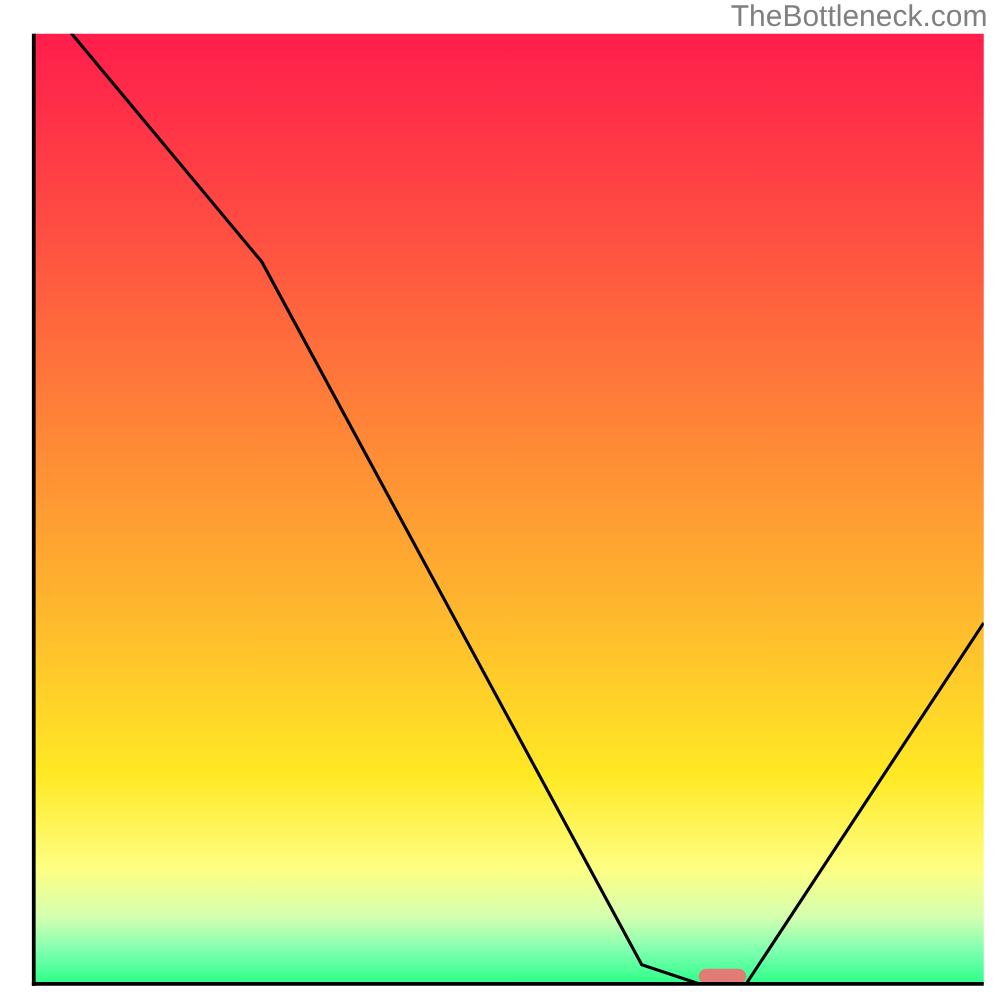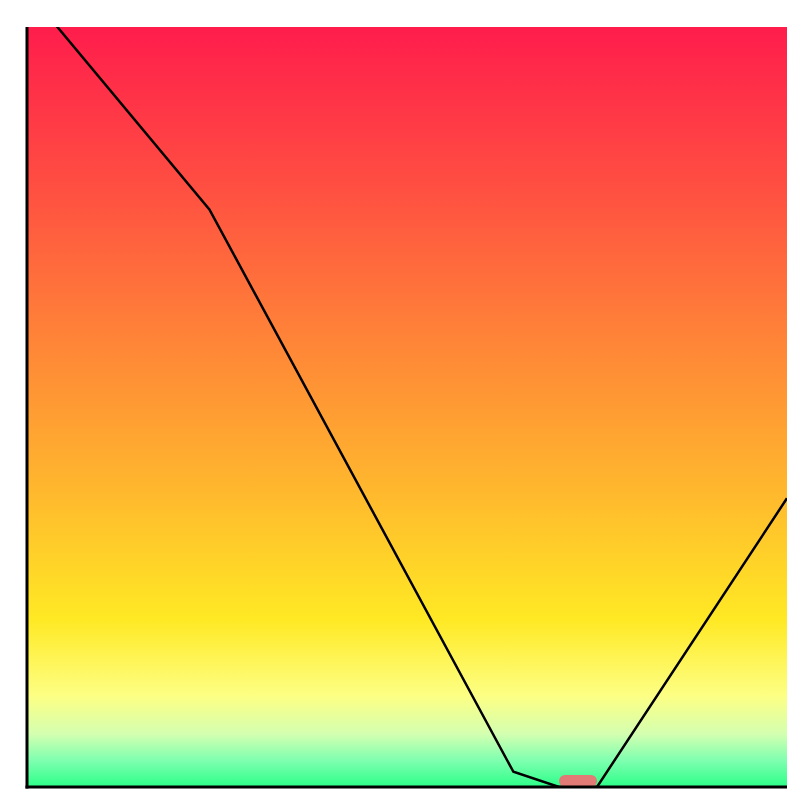--- a/index.html
+++ b/index.html
@@ -25,20 +25,21 @@
     z-index: 10;
   }
   svg {
     display: block;
   }
 </style>
 </head>
 <body>
 
 <div class="chart-container">
+  <div class="watermark">TheBottleneck.com</div>
   <svg id="chart-svg" width="800" height="800" viewBox="0 0 800 800">
     <defs>
       <linearGradient id="bg-grad" x1="0" y1="0" x2="0" y2="1">
           <stop offset="0%" stop-color="#ff1d4c"></stop>
           <stop offset="20%" stop-color="#ff4c42"></stop>
           <stop offset="40%" stop-color="#ff8138"></stop>
           <stop offset="60%" stop-color="#ffb52e"></stop>
           <stop offset="78%" stop-color="#ffe924"></stop>
           <stop offset="88%" stop-color="#fdff84"></stop>
           <stop offset="93%" stop-color="#d4ffb0"></stop>

